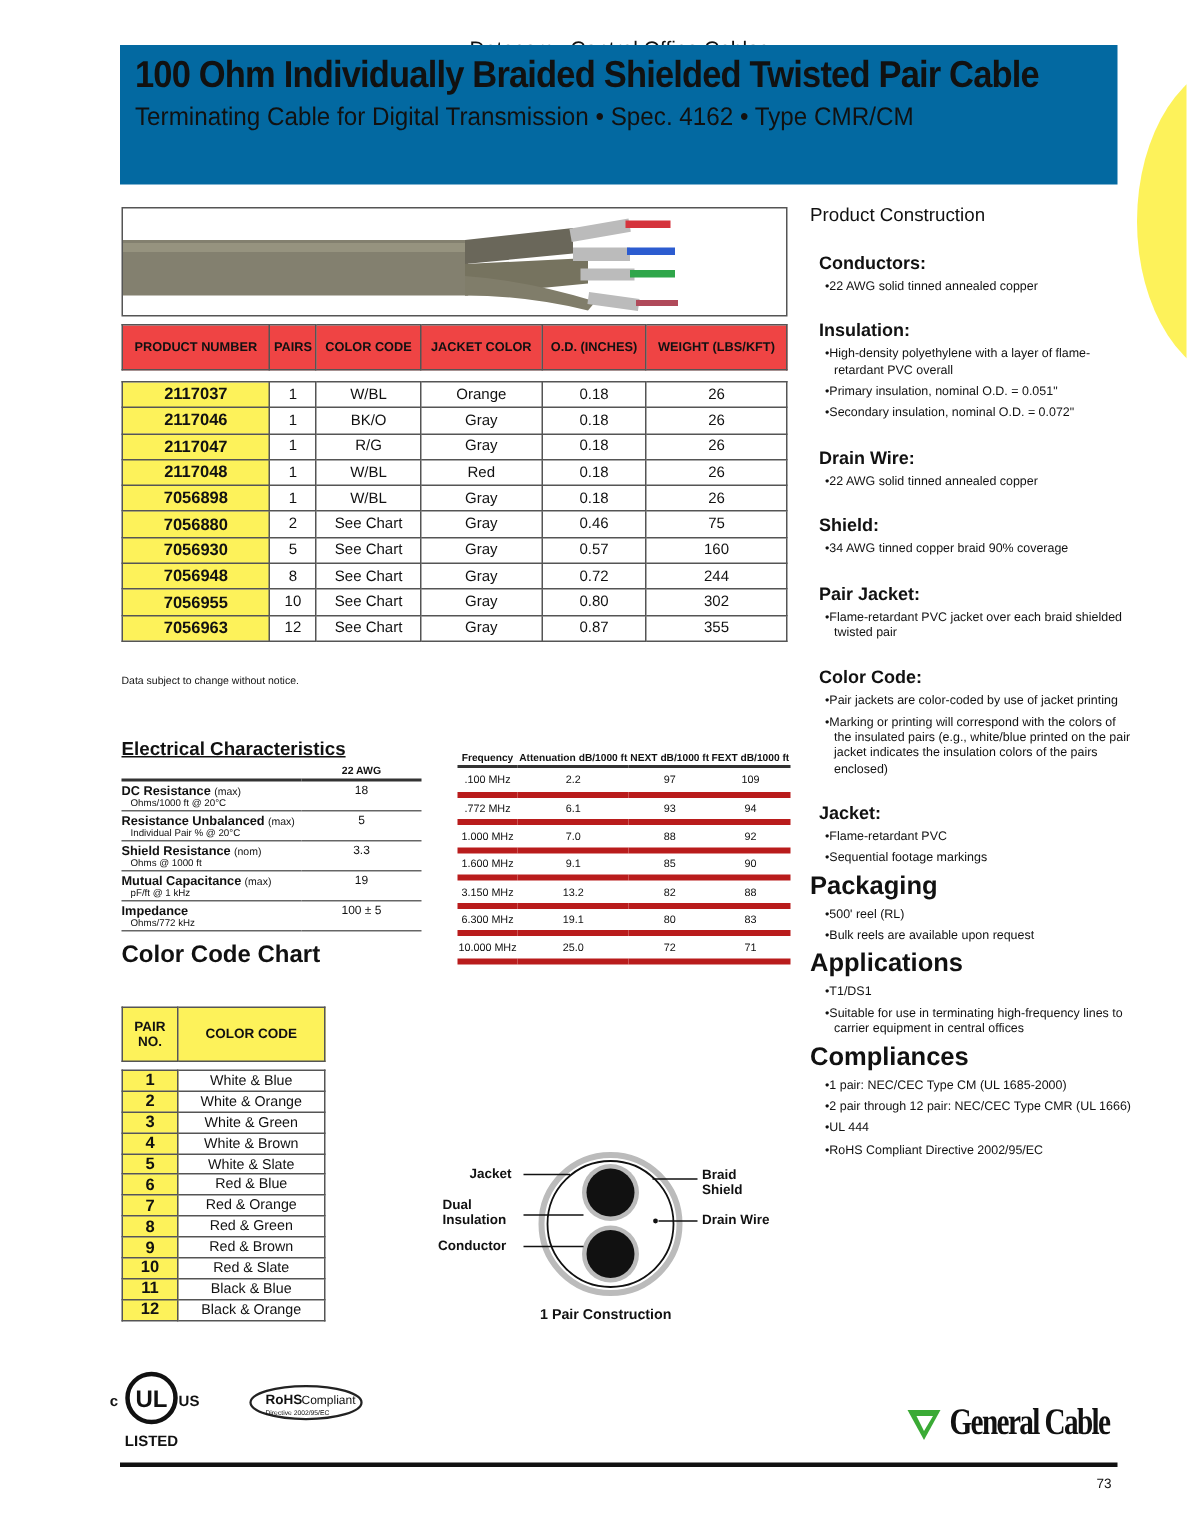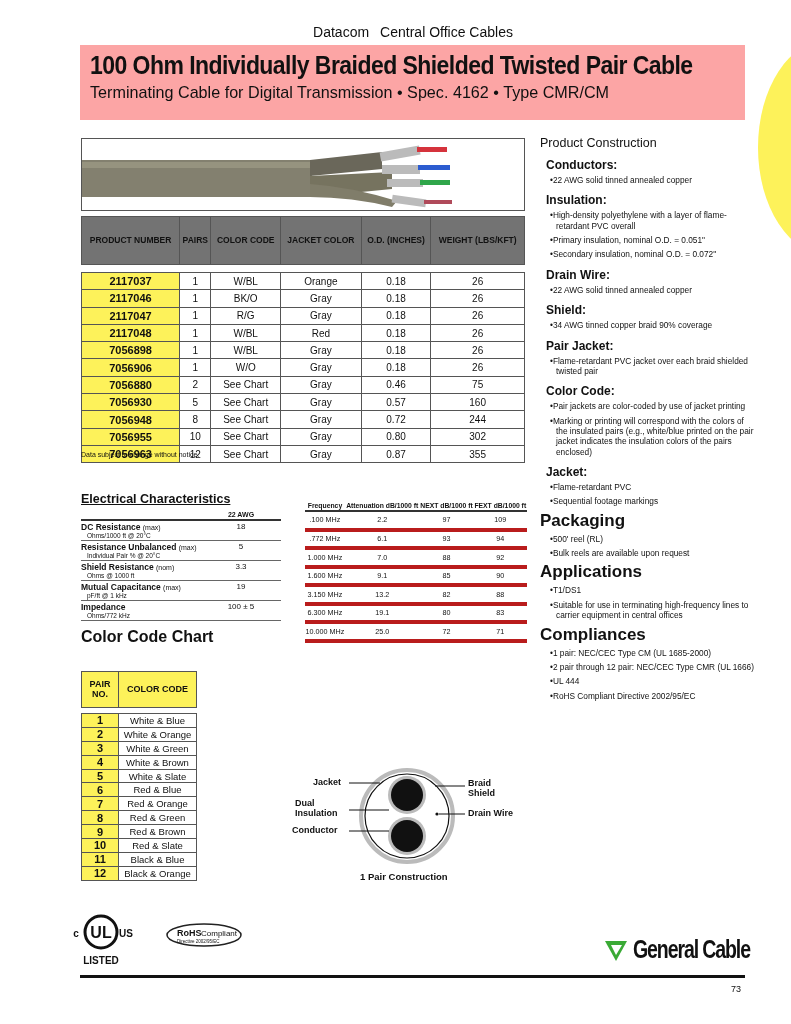--- a/index.html
+++ b/index.html
@@ -1,66 +1,66 @@
 <!DOCTYPE html>
 <html><head>
 <meta charset="utf-8">
 <style>
   * { box-sizing: border-box; margin: 0; padding: 0; }
   body { width: 791px; height: 1024px; background: #fff; font-family: "Liberation Sans", sans-serif; color: #111; position: relative; overflow: hidden; }
   .abs { position: absolute; }
   .topbar { left: 83px; top: 24px; width: 660px; font-size: 14px; display: flex; justify-content: center; gap: 11px; }
-  .banner { left: 80px; top: 45px; width: 665px; height: 75px; background: #fca5a5; padding: 6px 10px; }
+  .banner { left: 80px; top: 30px; width: 665px; height: 93px; background: #0369a1; padding: 6px 10px; }
   .banner h1 { font-size: 25px; font-weight: bold; letter-spacing: -0.6px; transform: scaleX(0.92); transform-origin: left; white-space: nowrap; }
   .banner h2 { font-size: 17px; font-weight: normal; margin-top: 3px; transform: scaleX(0.95); transform-origin: left; white-space: nowrap; }
   .side-circle { left: 758px; top: 40px; width: 140px; height: 215px; border-radius: 50%; background: #fdf25a; }
 
   .photo { left: 81px; top: 138px; width: 444px; height: 73px; border: 1px solid #555; background: #fff; overflow: hidden; }
 
   table { border-collapse: collapse; }
   .prod { left: 81px; top: 216px; width: 444px; font-size: 10px; }
-  .prod th { background: #737373; font-size: 8.5px; font-weight: bold; border: 1px solid #555; height: 48px; line-height: 1.05; }
+  .prod th { background: #ef4444; font-size: 8.5px; font-weight: bold; border: 1px solid #555; height: 30px; line-height: 1.05; }
   .prod .gap td { height: 8px; border: none; background: #fff; }
   .prod td { border: 1px solid #555; height: 17.3px; text-align: center; }
   .prod td.pn { background: #fdf25a; font-weight: bold; font-size: 11px; margin-top: 40px; }
   .note { left: 81px; top: 451px; font-size: 7px; }
 
   .ec-title { left: 81px; top: 492px; font-size: 12.5px; font-weight: bold; text-decoration: underline; }
   .ec { left: 81px; top: 510px; width: 200px; font-size: 8px; }
   .ec td { border-bottom: 1px solid #666; padding: 1px 0; vertical-align: top; }
   .ec td.v { text-align: center; width: 80px; }
   .ec .sub { font-size: 6.5px; padding-left: 6px; display: block; }
   .ec .head td { border-bottom: 2px solid #333; font-weight: bold; font-size: 7px; }
   .ec .lbl b { font-size: 8.5px; }
   .ec .lbl small { font-size: 7px; font-weight: normal; }
   .freq { left: 305px; top: 502px; width: 222px; font-size: 7.2px; }
   .freq th { font-size: 6.8px; font-weight: bold; border-bottom: 2px solid #333; padding-bottom: 1px; line-height: 1.05; }
   .freq td { text-align: center; height: 18.5px; border-bottom: 4px solid #b91c1c; }
 
   .cc-title { left: 81px; top: 628px; font-size: 16px; font-weight: bold; }
-  .cc { left: 81px; top: 671px; width: 116px; font-size: 9.5px; }
+  .cc { left: 81px; top: 671px; width: 136px; font-size: 9.5px; }
   .cc th { background: #fdf25a; border: 1px solid #555; font-size: 9px; height: 36px; line-height: 1.1; }
   .cc .gap td { height: 6px; border: none; background: #fff; }
   .cc td { border: 1px solid #555; height: 13.9px; text-align: center; }
   .cc td.pn { background: #fdf25a; font-weight: bold; font-size: 11px; width: 37px; }
 
   .right { left: 540px; top: 136px; width: 215px; }
   .right .h { font-size: 12.5px; font-weight: normal; margin-bottom: 4px; }
-  .right .sh { font-size: 12px; font-weight: bold; margin: 8px 0 3px 6px; }
+  .right .sh { font-size: 12px; font-weight: bold; margin: 18px 0 3px 6px; }
   .right .sh2 { font-size: 17px; font-weight: bold; margin: 2px 0 3px 0; }
   .right ul { list-style: none; margin-left: 10px; font-size: 8.3px; }
   .right li { margin-bottom: 4px; padding-left: 6px; text-indent: -6px; line-height: 1.25; }
   .right li::before { content: "\2022 "; }
 
   .diagram { left: 285px; top: 768px; width: 245px; height: 120px; }
   .diag-lbl { position: absolute; font-size: 9px; font-weight: bold; line-height: 1.1; }
 
   .ul-logo { left: 66px; top: 912px; width: 70px; height: 56px; }
   .rohs { left: 165px; top: 922px; width: 78px; height: 26px; }
-  .gc { left: 603px; top: 935px; display: flex; align-items: center; gap: 4px; }
+  .gc { left: 603px; top: 935px; display: flex; align-items: center; gap: 4px; font-family: Liberation Serif, serif; }
   .gc-name { font-size: 25px; font-weight: bold; letter-spacing: -1.4px; transform: scaleX(0.78); transform-origin: left; white-space: nowrap; }
   .footer-line { left: 80px; top: 975px; width: 665px; height: 3px; background: #111; }
   .page-num { left: 731px; top: 984px; font-size: 9px; }
 </style>
 </head>
 <body>
 
 <div class="abs topbar">
   <span>Datacom</span>
   <span>Central Office Cables</span>
@@ -135,28 +135,20 @@
         <td>1</td>
         <td>W/BL</td>
         <td>Red</td>
         <td>0.18</td>
         <td>26</td>
       </tr>
       <tr>
         <td class="pn">7056898</td>
         <td>1</td>
         <td>W/BL</td>
-        <td>Gray</td>
-        <td>0.18</td>
-        <td>26</td>
-      </tr>
-      <tr>
-        <td class="pn">7056906</td>
-        <td>1</td>
-        <td>W/O</td>
         <td>Gray</td>
         <td>0.18</td>
         <td>26</td>
       </tr>
       <tr>
         <td class="pn">7056880</td>
         <td>2</td>
         <td>See Chart</td>
         <td>Gray</td>
         <td>0.46</td>

